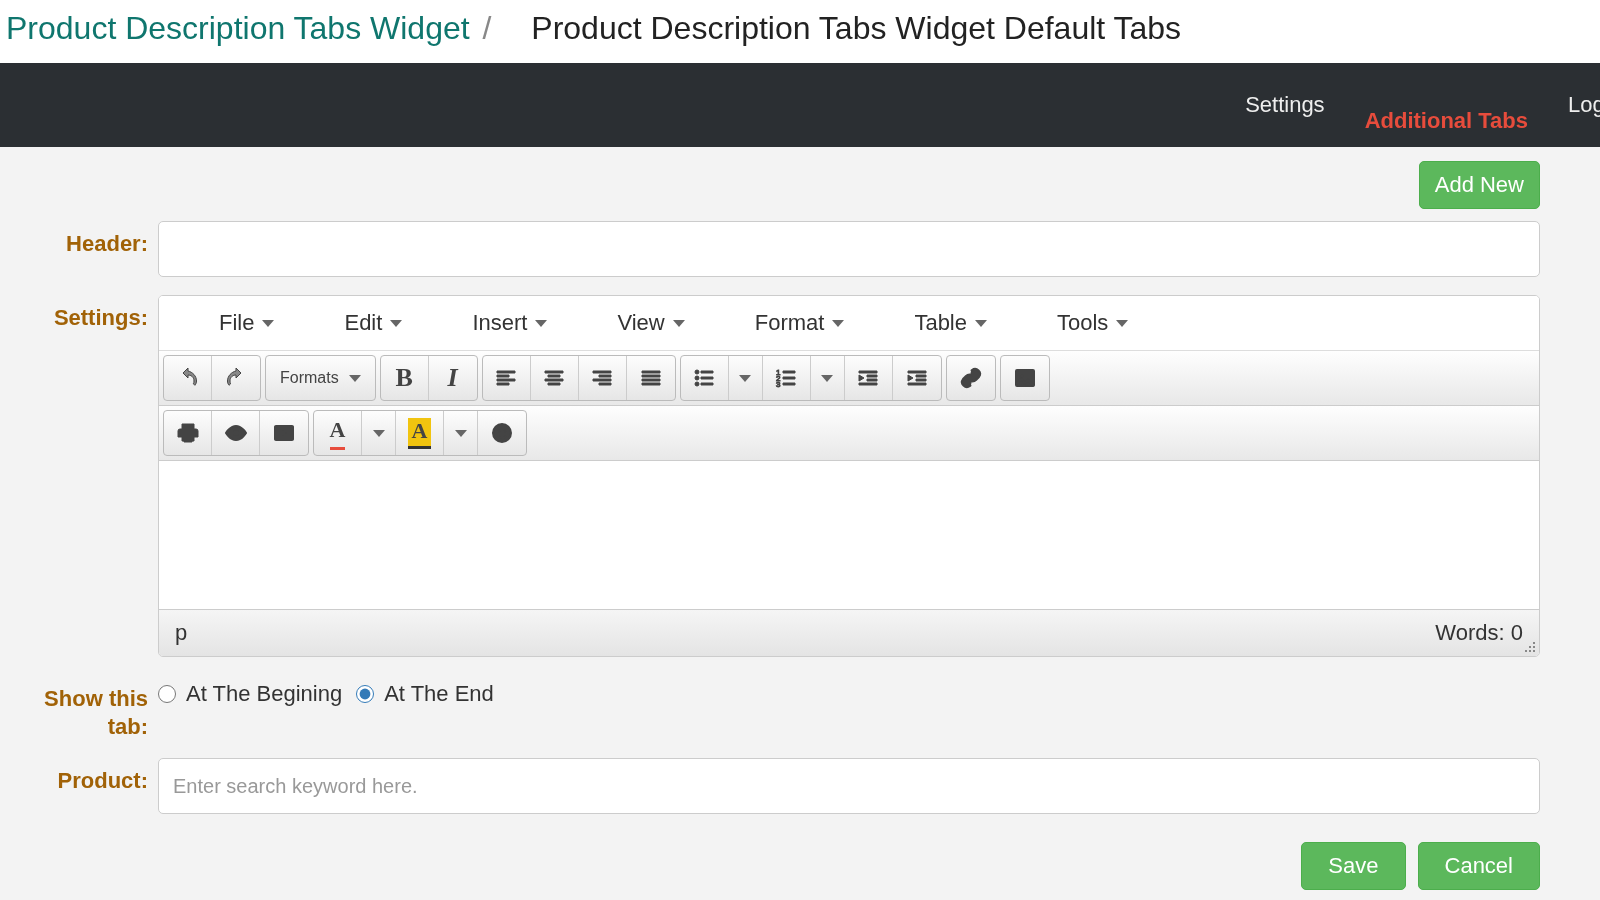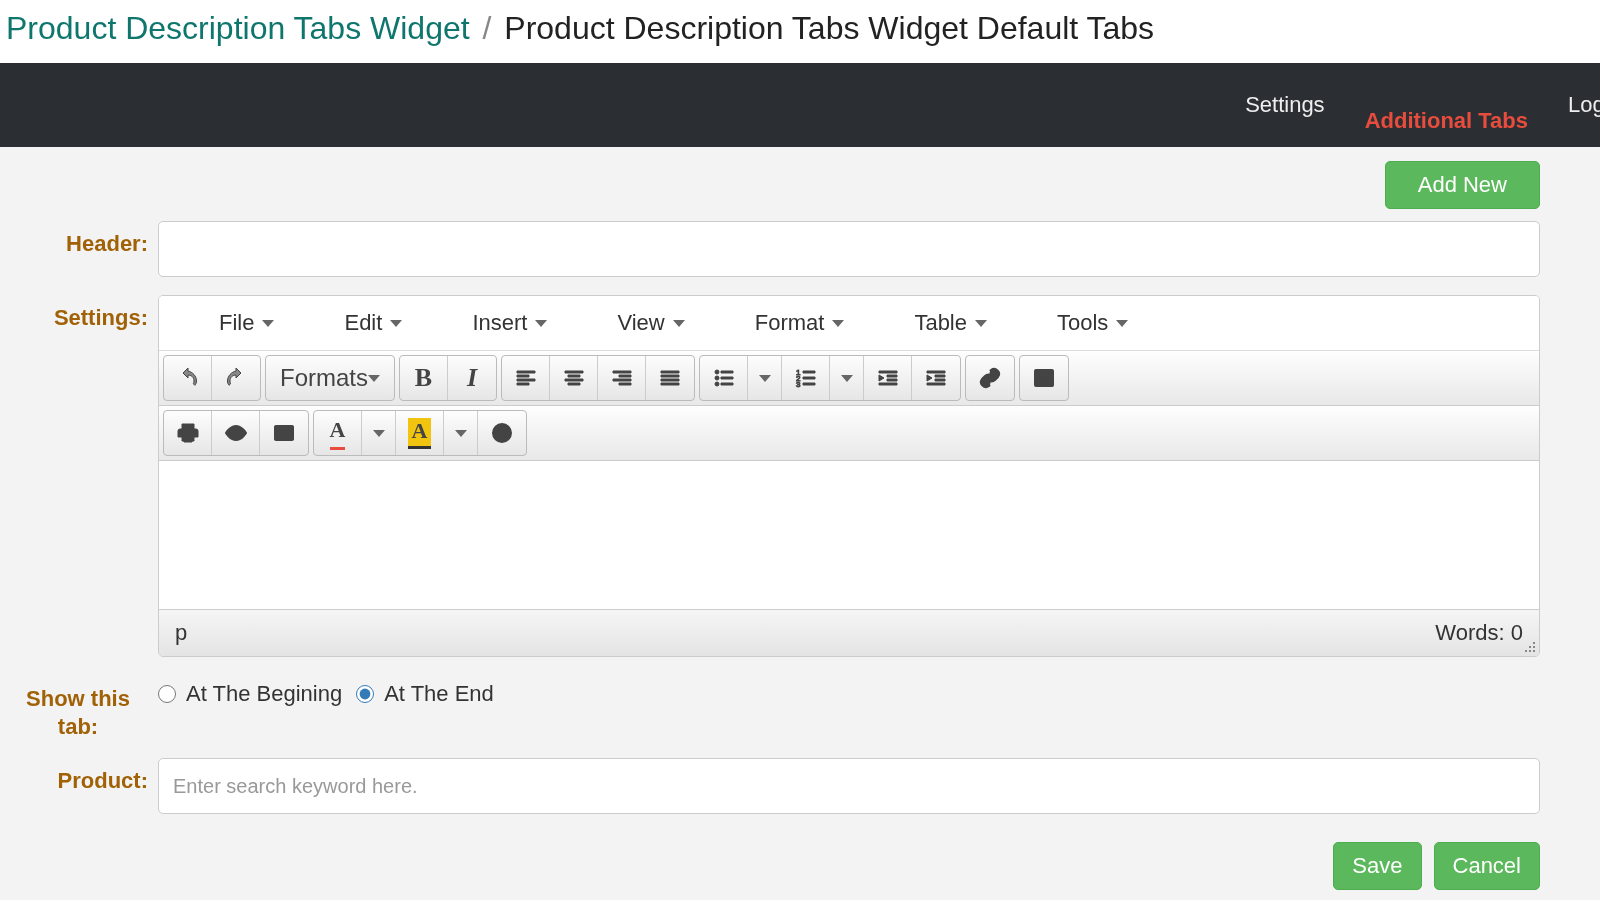--- a/index.html
+++ b/index.html
@@ -11,21 +11,21 @@
     overflow-x: hidden;
   }
   .breadcrumb {
     background: #fff;
     padding: 10px 6px 16px;
     font-size: 32px;
     font-weight: 400;
   }
   .breadcrumb .crumb-link { color: #0f766e; }
   .breadcrumb .crumb-sep { color: #888; margin: 0 4px; }
-  .breadcrumb .crumb-active { color: #222; }
+  .breadcrumb .crumb-active { color: #222; margin-left: 27px; }
 
   .topnav {
     background: #2b2f33;
     height: 84px;
     display: flex;
     align-items: center;
     justify-content: flex-end;
     padding-right: 0;
     gap: 40px;
     font-size: 22px;
@@ -36,28 +36,28 @@
 
   .page {
     padding: 14px 8px 20px 8px;
   }
 
   .addnew-row { display: flex; justify-content: flex-end; padding-right: 52px; margin-bottom: 12px;}
   .btn {
     display: inline-block;
     border: none;
     border-radius: 5px;
-    padding: 10px 32px;
+    padding: 10px 15px;
     font-size: 22px;
     cursor: pointer;
     color: #fff;
   }
   .btn-green { background: #5cb85c; border:1px solid #4cae4c;}
   .btn-row-bottom { display:flex; justify-content:flex-end; gap:12px; padding-right:52px; margin-top:22px;}
-  .btn-row-bottom .btn { padding: 10px 18px; }
+  .btn-row-bottom .btn { padding: 10px 26px; }
   .btn-row-bottom { transform: translateY(6px); }
 
   .form-row { display: flex; align-items: flex-start; margin-bottom: 18px; }
   .form-label {
     width: 150px;
     text-align: right;
     padding-right: 10px;
     padding-top: 10px;
     font-size: 22px;
     color: #a16207;
@@ -117,21 +117,21 @@
     width: 48px;
     height: 44px;
     display:flex;
     align-items:center;
     justify-content:center;
     border-right:1px solid #ccc;
     cursor:pointer;
     color:#444;
   }
   .tbbtn:last-child { border-right:none;}
-  .tbbtn.wide { width:auto; padding: 0 14px; font-size:24px;}
+  .tbbtn.wide { width:auto; padding: 0 14px; gap:10px; font-size:16px;}
   .tbbtn.split { width:34px; }
   .tbbtn svg { width:24px; height:24px; fill:#444; stroke:#444;}
   .tbbtn .bold { font-family: Georgia, serif; font-weight:700; font-size:26px;}
   .tbbtn .italic { font-family: Georgia, serif; font-style:italic; font-size:26px; font-weight:600;}
   .tbbtn .Aglyph { font-family: Georgia, serif; font-size:22px; font-weight:600; position:relative; padding-bottom:4px; border-bottom:3px solid #e74c3c;}
   .tbbtn .Aglyph.bg { background:#f1c40f; border-bottom:3px solid #333; padding:0 4px 2px;}
   .toolbar-row2 { display:flex; gap:2px; padding:4px 4px; background: linear-gradient(to bottom, #fefefe, #e8e8e8); border-bottom:1px solid #ccc;}
   
   .editor-body {
     min-height: 148px;
@@ -384,21 +384,21 @@
             <span>Words:</span>
             <span>0</span>
           </span>
           <div class="resize-grip"></div>
         </div>
       </div>
     </div>
   </div>
 
   <div class="form-row">
-    <div class="form-label" style="line-height:1.25;text-align:center;">Show this tab:</div>
+    <div class="form-label" style="line-height:1.25;">Show this tab:</div>
     <div class="form-control-wrap">
       <div class="radio-row">
         <label>
           <input type="radio" name="showtab" style="">
           <span>At The Begining</span>
         </label>
         <label>
           <input type="radio" name="showtab" checked="" style="">
           <span>At The End</span>
         </label>

